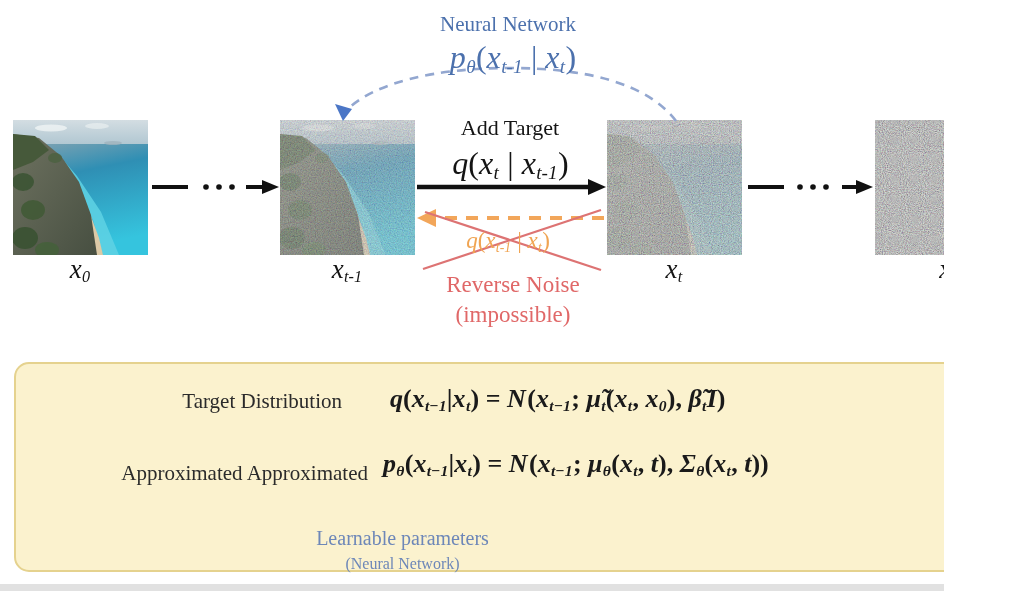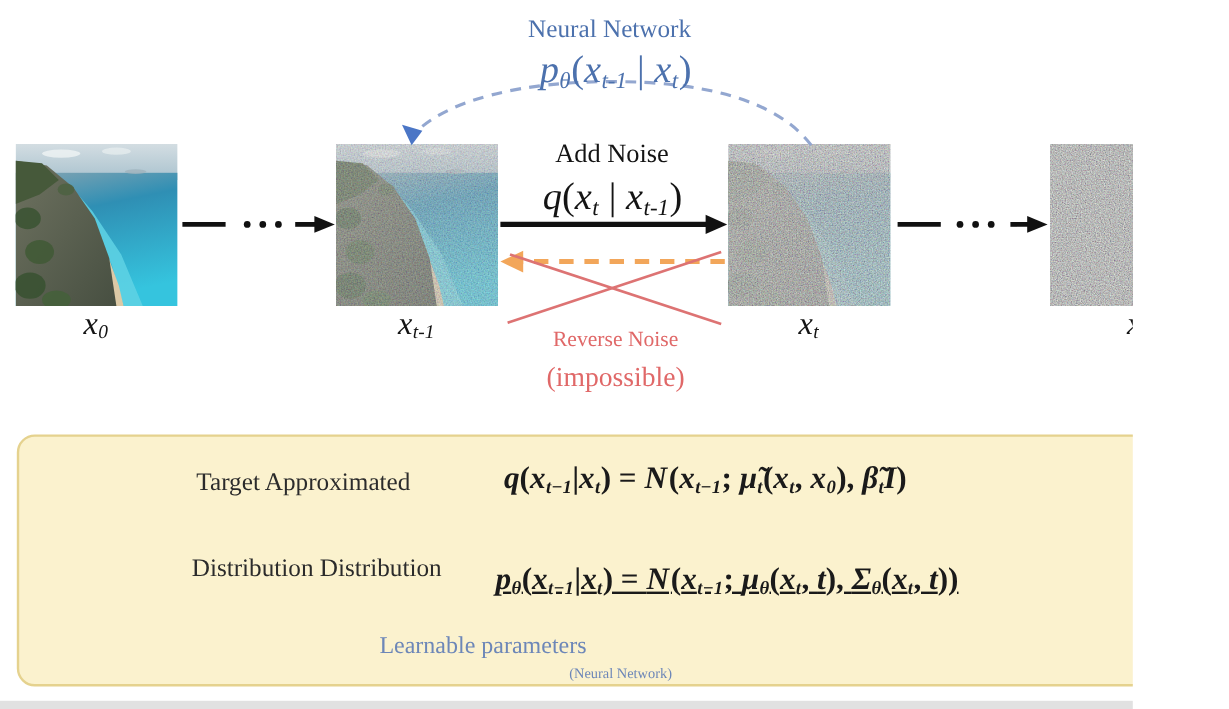--- a/index.html
+++ b/index.html
@@ -19,41 +19,41 @@
   .softblue-txt{color:#6d87b8;margin-top:12px;}
   .orange-txt{color:#f0a452;}
   .red-txt{color:#e06868;}
   .black-txt{color:#141414;}
 
   .nn-label{left:388px;top:12px;width:240px;font-size:21px;}
   .nn-formula{left:398px;top:39px;width:230px;font-size:32px;}
   .addnoise-label{left:420px;top:115px;width:180px;font-size:22px;}
   .forward-formula{left:408px;top:145px;width:205px;font-size:32px;}
   .reverse-formula{left:428px;top:228px;width:160px;font-size:23px;}
-  .revnoise-label{left:418px;top:272px;width:190px;font-size:18px;}
+  .revnoise-label{left:418px;top:272px;width:190px;font-size:23px;}
   .impossible-label{left:418px;top:302px;width:190px;font-size:23px;}
 
   .panel{position:absolute;top:120px;width:135px;height:135px;}
   .panel svg{display:block;}
   .p1{left:13px;} .p2{left:280px;} .p3{left:607px;} .p4{left:875px;}
   .panel-label{top:254px;width:120px;font-size:27px;color:#141414;}
   .pl1{left:20px;} .pl2{left:287px;} .pl3{left:614px;} .pl4{left:890px;}
 
   .formula-box{
     left:14px;top:362px;width:988px;height:210px;background:#fbf2ce;
     border:2px solid #e5d28e;border-radius:15px;box-sizing:border-box;
   }
   .box-label{font-size:21px;color:#2b2b2b;text-align:right;}
   .target-label{left:30px;top:389px;width:312px;}
   .approx-label{left:30px;top:461px;width:338px;}
-  .box-formula{font-size:26px;font-weight:600;color:#1a1a1a;margin-left:30px;}
+  .box-formula{font-size:26px;font-weight:600;color:#1a1a1a;}
   .target-formula{left:390px;top:384px;}
-  .approx-formula{left:383px;top:468px;text-decoration:underline;}
+  .approx-formula{left:383px;top:449px;}
   .learnable-1{left:245px;top:515px;width:315px;font-size:20px;}
-  .learnable-2{left:245px;top:543px;width:315px;font-size:12px;text-align:right;}
+  .learnable-2{left:245px;top:543px;width:315px;font-size:16px;}
 
   .overlay{left:0;top:0;pointer-events:none;}
   .defs-svg{position:absolute;width:0;height:0;}
   .bottom-strip{left:0;top:584px;width:1024px;height:7px;background:#c8c8c8;opacity:.55;}
 </style>
 </head>
 <body>
 
 <div class="stage">
 
@@ -179,33 +179,34 @@
 
     <g>
       <line x1="405" y1="513" x2="405" y2="494" stroke="#6d8cc8" stroke-width="2.6"></line>
       <polygon points="398,497 405,484 412,497" fill="#6d8cc8"></polygon>
     </g>
   </svg>
 
   <div class="abs txt nn-label blue-txt">Neural Network</div>
   <div class="abs txt nn-formula blue-txt"><span class="f-i">p</span><span class="f-sub">θ</span><span class="f-n">(</span><span class="f-i">x</span><span class="f-sub">t-1</span><span class="f-n"> | </span><span class="f-i">x</span><span class="f-sub">t</span><span class="f-n">)</span></div>
 
-  <div class="abs txt addnoise-label black-txt">Add Noise</div>
+  <div class="abs txt addnoise-label black-txt">Add Target</div>
   <div class="abs txt forward-formula black-txt"><span class="f-i">q</span><span class="f-n">(</span><span class="f-i">x</span><span class="f-sub">t</span><span class="f-n"> | </span><span class="f-i">x</span><span class="f-sub">t-1</span><span class="f-n">)</span></div>
 
+  <div class="abs txt reverse-formula orange-txt"><span class="f-i">q</span><span class="f-n">(</span><span class="f-i">x</span><span class="f-sub">t-1</span><span class="f-n"> | </span><span class="f-i">x</span><span class="f-sub">t</span><span class="f-n">)</span></div>
   <div class="abs txt revnoise-label red-txt">Reverse Noise</div>
   <div class="abs txt impossible-label red-txt">(impossible)</div>
 
   <div class="abs txt panel-label pl1"><span class="f-i">x</span><span class="f-sub">0</span></div>
   <div class="abs txt panel-label pl2"><span class="f-i">x</span><span class="f-sub">t-1</span></div>
   <div class="abs txt panel-label pl3"><span class="f-i">x</span><span class="f-sub">t</span></div>
   <div class="abs txt panel-label pl4"><span class="f-i">x</span><span class="f-sub">T</span></div>
 
   <div class="abs formula-box"></div>
-  <div class="abs box-label target-label">Target Approximated</div>
+  <div class="abs box-label target-label">Target Distribution</div>
   <div class="abs box-formula target-formula"><span class="f-i">q</span><span class="f-n">(</span><span class="f-i">x</span><span class="f-sub">t−1</span><span class="f-n">|</span><span class="f-i">x</span><span class="f-sub">t</span><span class="f-n">) = </span><span class="f-cal">N</span><span class="f-n">(</span><span class="f-i">x</span><span class="f-sub">t−1</span><span class="f-n">;  </span><span class="f-i">μ̃</span><span class="f-sub">t</span><span class="f-n">(</span><span class="f-i">x</span><span class="f-sub">t</span><span class="f-n">, </span><span class="f-i">x</span><span class="f-sub">0</span><span class="f-n">),  </span><span class="f-i">β̃</span><span class="f-sub">t</span><span class="f-i">I</span><span class="f-n">)</span></div>
-  <div class="abs box-label approx-label">Distribution Distribution</div>
+  <div class="abs box-label approx-label">Approximated Approximated</div>
   <div class="abs box-formula approx-formula"><span class="f-i">p</span><span class="f-sub">θ</span><span class="f-n">(</span><span class="f-i">x</span><span class="f-sub">t−1</span><span class="f-n">|</span><span class="f-i">x</span><span class="f-sub">t</span><span class="f-n">) = </span><span class="f-cal">N</span><span class="f-n">(</span><span class="f-i">x</span><span class="f-sub">t−1</span><span class="f-n">;  </span><span class="f-i">μ</span><span class="f-sub">θ</span><span class="f-n">(</span><span class="f-i">x</span><span class="f-sub">t</span><span class="f-n">, </span><span class="f-i">t</span><span class="f-n">),  </span><span class="f-i">Σ</span><span class="f-sub">θ</span><span class="f-n">(</span><span class="f-i">x</span><span class="f-sub">t</span><span class="f-n">, </span><span class="f-i">t</span><span class="f-n">))</span></div>
   <div class="abs txt learnable-1 softblue-txt">Learnable parameters</div>
   <div class="abs txt learnable-2 softblue-txt">(Neural Network)</div>
 
   <div class="abs bottom-strip"></div>
 </div>
 
 </body></html>

